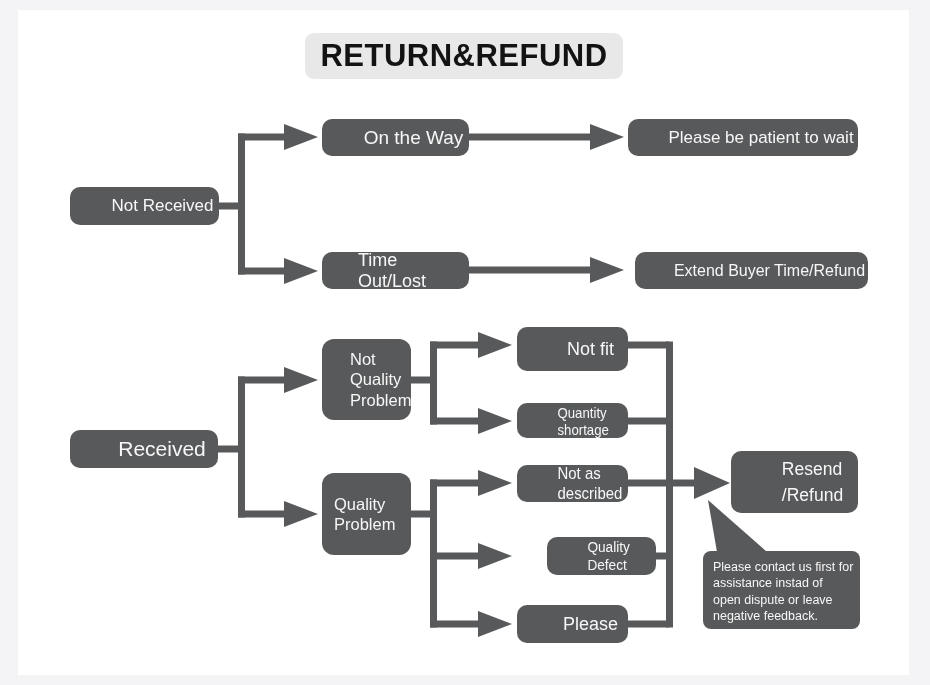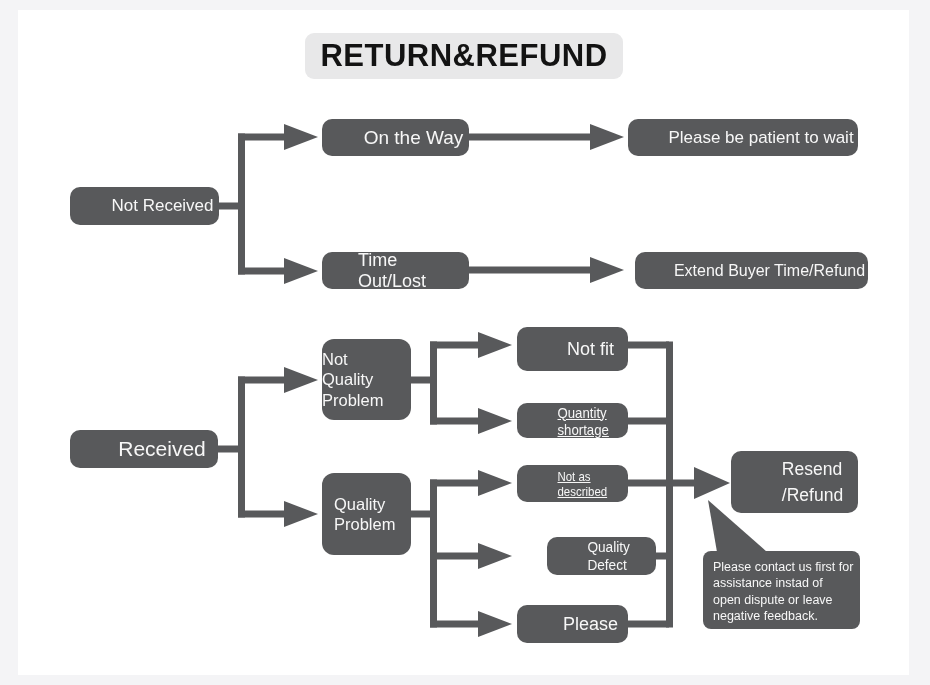--- a/index.html
+++ b/index.html
@@ -28,26 +28,26 @@
   .node > span{display:inline-block;white-space:pre-line;}
   .cond > span{transform:scaleX(.88);transform-origin:center;}
 
   .n-not-received{left:70px;top:187px;width:149px;height:38px;font-size:17px;}
   .n-on-the-way{left:322px;top:119px;width:147px;height:37px;font-size:19px;}
   .n-please-wait{left:628px;top:119px;width:230px;height:37px;font-size:17px;}
   .n-time-out-lost{left:322px;top:252px;width:147px;height:37px;font-size:18px;}
   .n-extend-refund{left:627px;top:252px;width:233px;height:37px;font-size:16px;margin-left:8px;}
   .n-received{left:70px;top:430px;width:148px;height:38px;font-size:21px;}
   .n-not-quality-problem{left:322px;top:339px;width:89px;height:81px;font-size:16.5px;
-    justify-content:flex-start;text-align:left;padding-left:0;line-height:1.22;border-radius:12px;}
+    justify-content:flex-start;text-align:left;padding-left:28px;line-height:1.22;border-radius:12px;}
   .n-quality-problem{left:322px;top:473px;width:89px;height:82px;font-size:16.5px;
     justify-content:flex-start;text-align:left;padding-left:12px;line-height:1.22;border-radius:12px;}
   .n-not-fit{left:517px;top:327px;width:111px;height:44px;font-size:18px;}
-  .n-quantity-shortage{left:517px;top:403px;width:111px;height:35px;font-size:15px;text-decoration:underline;}
-  .n-not-as-described{left:517px;top:465px;width:111px;height:37px;font-size:13px;text-decoration:underline;}
+  .n-quantity-shortage{left:517px;top:403px;width:111px;height:35px;font-size:15px;}
+  .n-not-as-described{left:517px;top:465px;width:111px;height:37px;font-size:17px;}
   .n-quality-defect{left:517px;top:537px;width:109px;height:38px;font-size:15.5px;margin-left:30px;}
   .n-damage{left:517px;top:605px;width:111px;height:38px;font-size:18px;}
   .n-resend-refund{left:731px;top:451px;width:127px;height:62px;font-size:17.5px;line-height:1.5;}
   .n-note{
     left:703px;top:551px;width:157px;height:78px;font-size:12.5px;line-height:1.3;
     justify-content:flex-start;align-items:flex-start;text-align:left;
     padding:8px 6px 16px 10px;border-radius:8px;
   }
   .n-note > span{white-space:normal;}
 </style>

